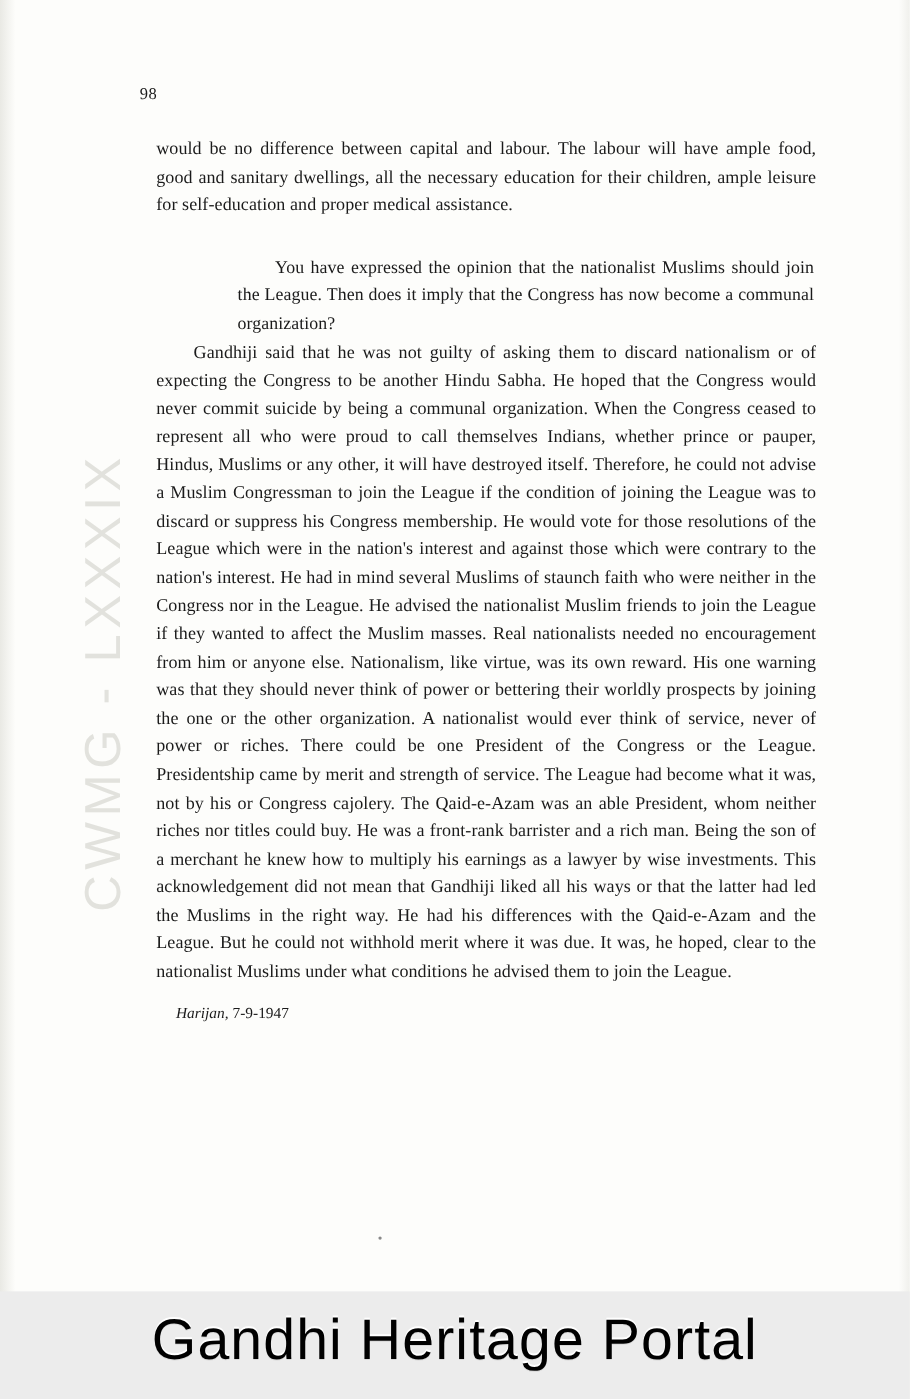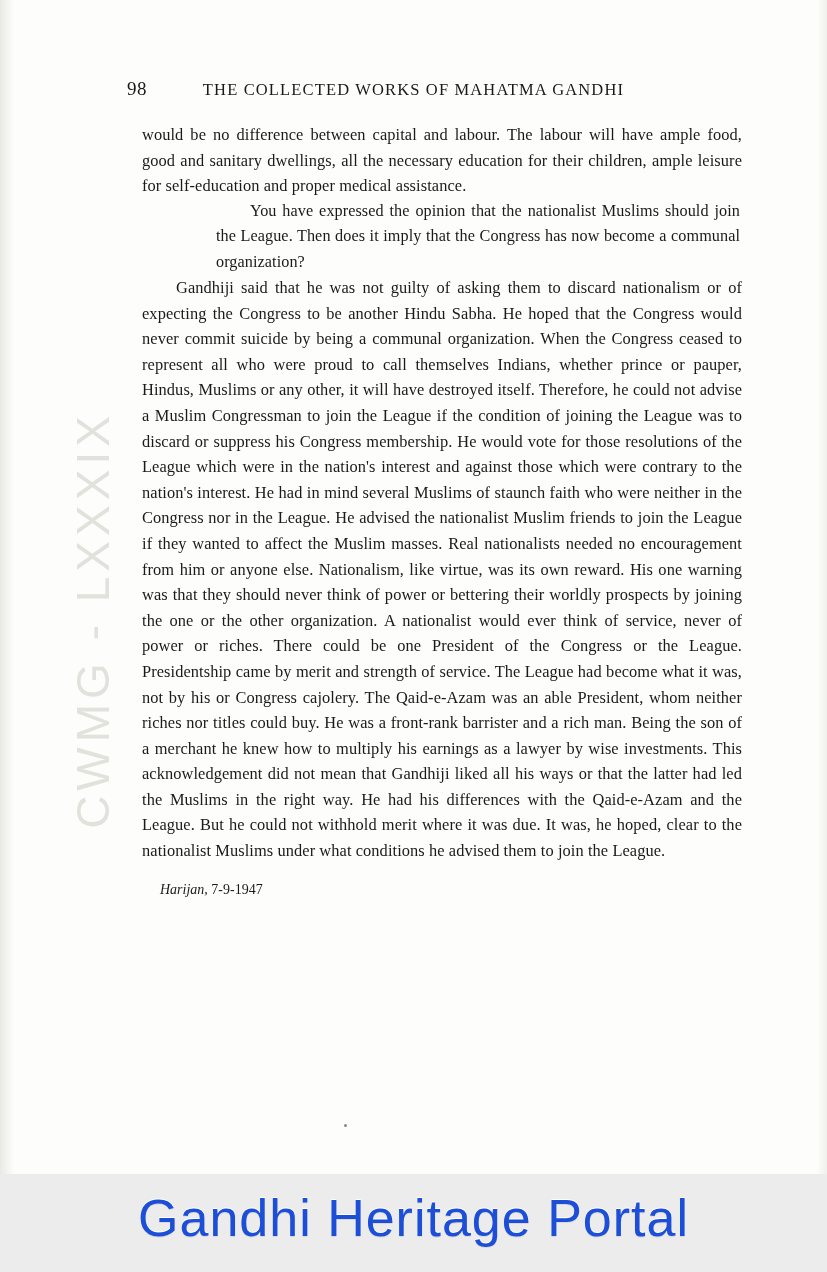--- a/index.html
+++ b/index.html
@@ -66,21 +66,21 @@
     position: absolute;
     left: 0;
     top: 78px;
     width: 827px;
     height: 26px;
   }
   .folio {
     position: absolute;
     left: 127px;
     top: 0;
-    font-size: 19px;
+    font-size: 15px;
     letter-spacing: 0.5px;
   }
   .running-title {
     position: absolute;
     left: 0;
     top: 2px;
     width: 827px;
     text-align: center;
     font-size: 16.5px;
     letter-spacing: 1.15px;
@@ -108,21 +108,21 @@
   .extract {
     margin-top: 0;
     padding-left: 74px;
     padding-right: 2px;
   }
   .extract p {
     font-size: 16.2px;
     line-height: 25.4px;
     text-indent: 0;
   }
-  .extract p.first { text-indent: 34px; }
+  .extract p.first { text-indent: 34px; margin-top: 32px; }
 
   
   .source-line {
     margin-top: 18px;
     padding-left: 18px;
     font-size: 14px;
   }
   .source-line .title {
     font-style: italic;
   }
@@ -167,21 +167,21 @@
   }
   .portal-text {
     position: absolute;
     left: 0;
     top: 1188px;
     width: 827px;
     text-align: center;
     font-family: "Liberation Sans", sans-serif;
     font-size: 52px;
     letter-spacing: 1px;
-    color: #1d4ed8;
+    color: #000000;
     text-shadow: 0 1px 0 #d8d8d8, 0 -1px 0 #ffffff;
     white-space: nowrap;
   }
 
   sup.fnref {
     font-size: 10.5px;
     vertical-align: super;
     line-height: 0;
   }
 </style>
@@ -192,21 +192,20 @@
 
   <div class="scan-edge-left"></div>
   <div class="scan-edge-right"></div>
 
   <div class="spine-watermark">
     <span>CWMG - LXXXIX</span>
   </div>
 
   <div class="page-header">
     <div class="folio">98</div>
-    <div class="running-title">THE COLLECTED WORKS OF MAHATMA GANDHI</div>
   </div>
 
   <div class="body-block">
 
     <p class="flush">would be no difference between capital and labour. The labour will have ample food, good and sanitary dwellings, all the necessary education for their children, ample leisure for self-education and proper medical assistance.</p>
 
 
     <div class="extract">
       <p class="first">You have expressed the opinion that the nationalist Muslims should join the League. Then does it imply that the Congress has now become a communal organization?</p>
     </div>

